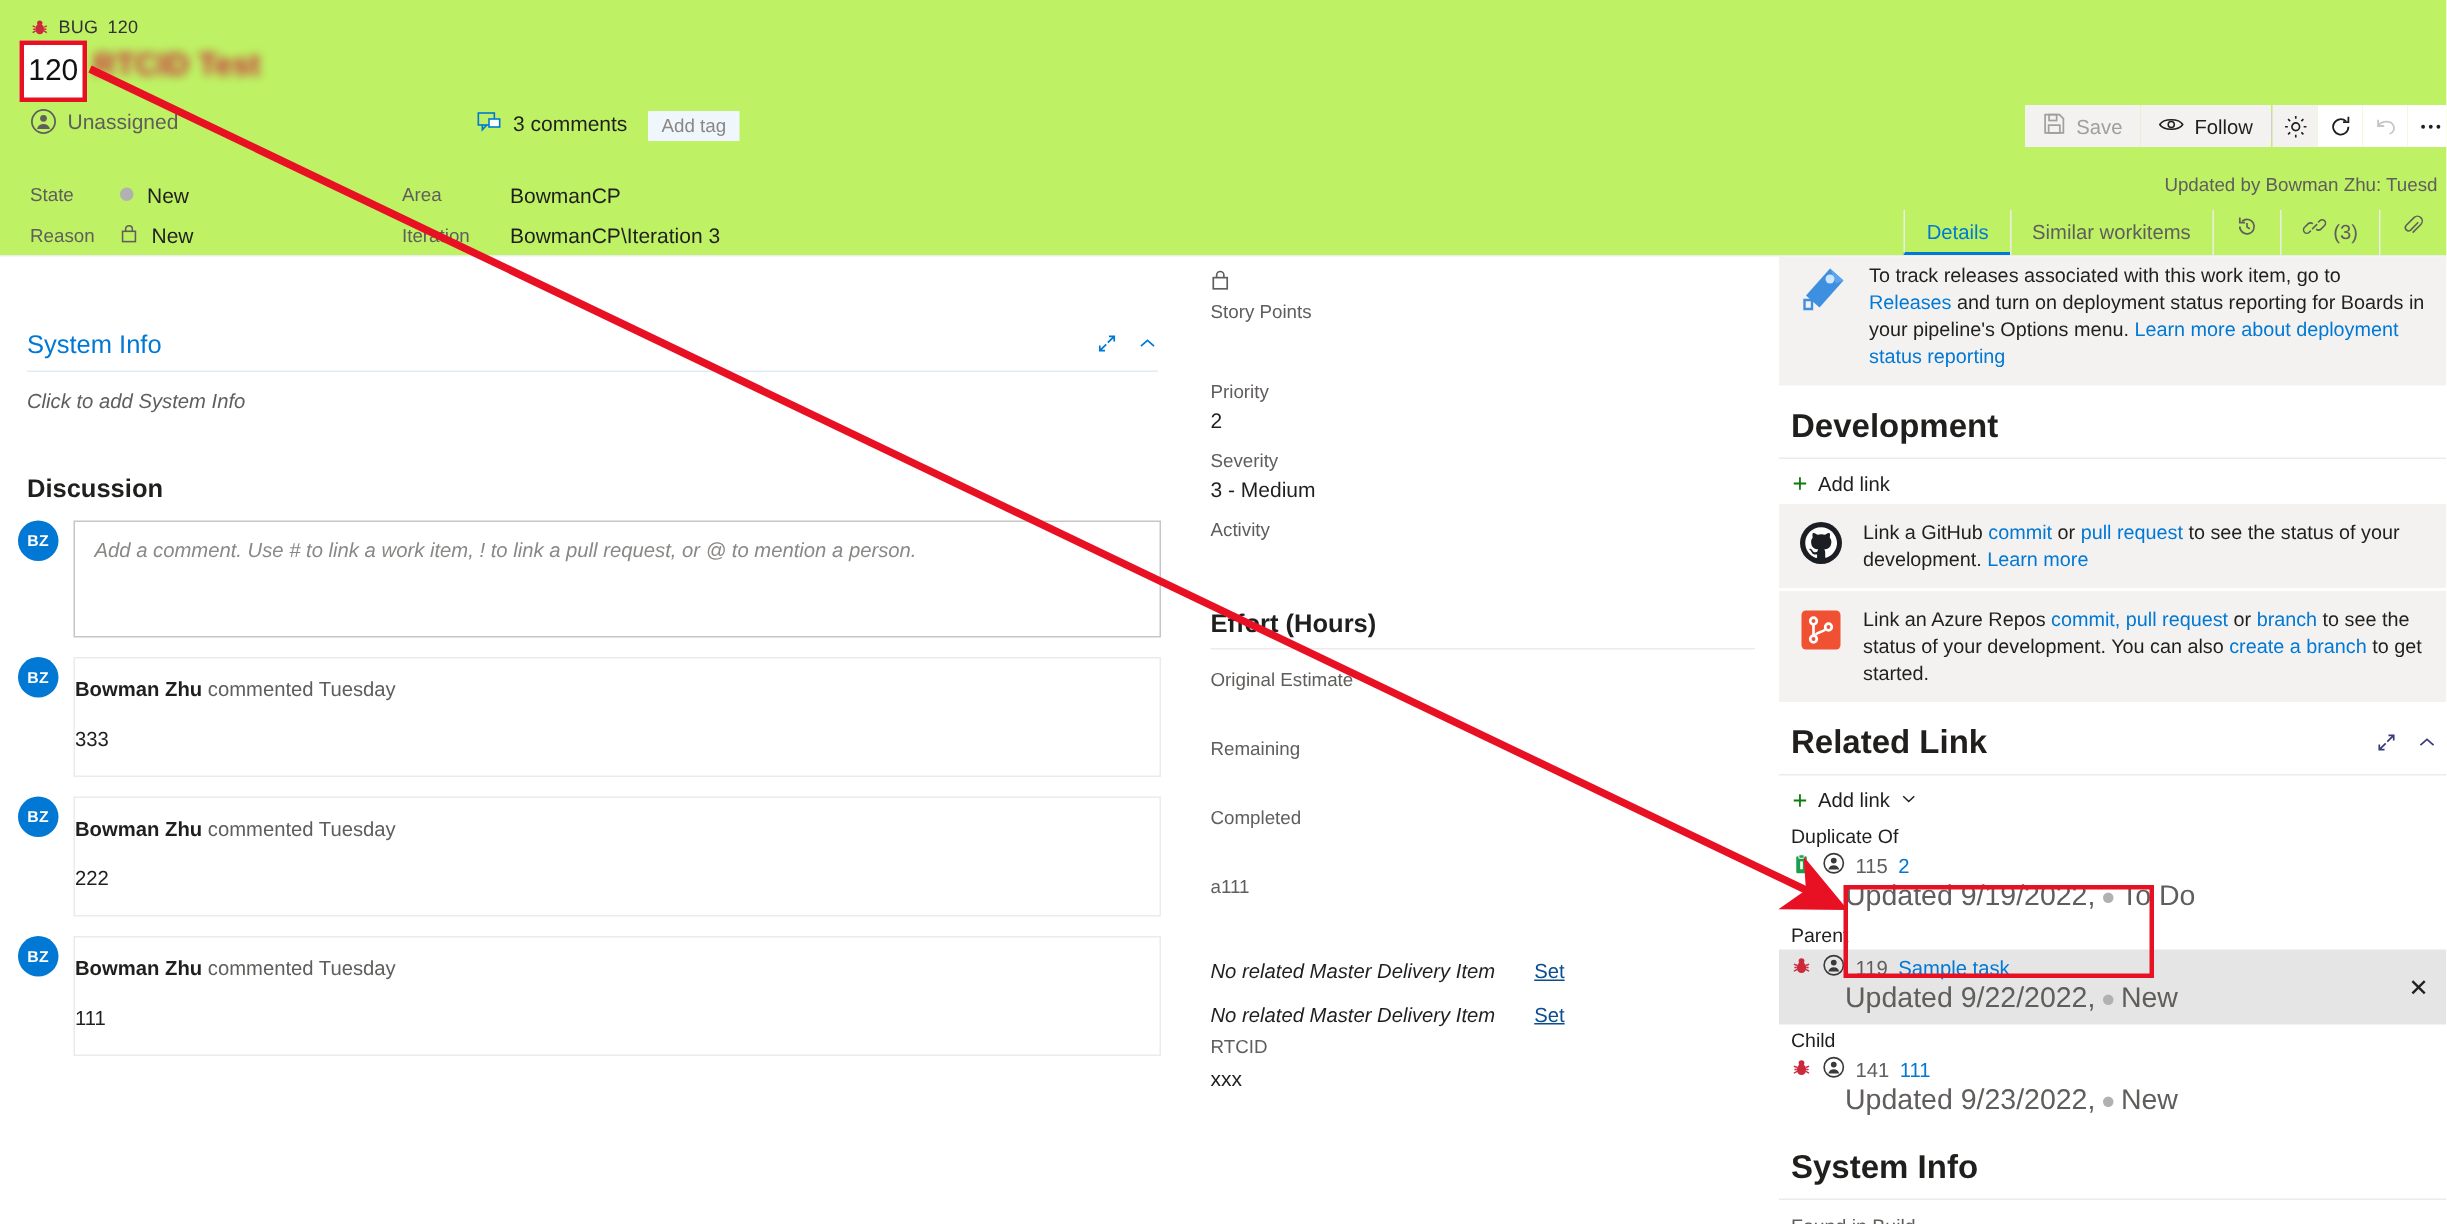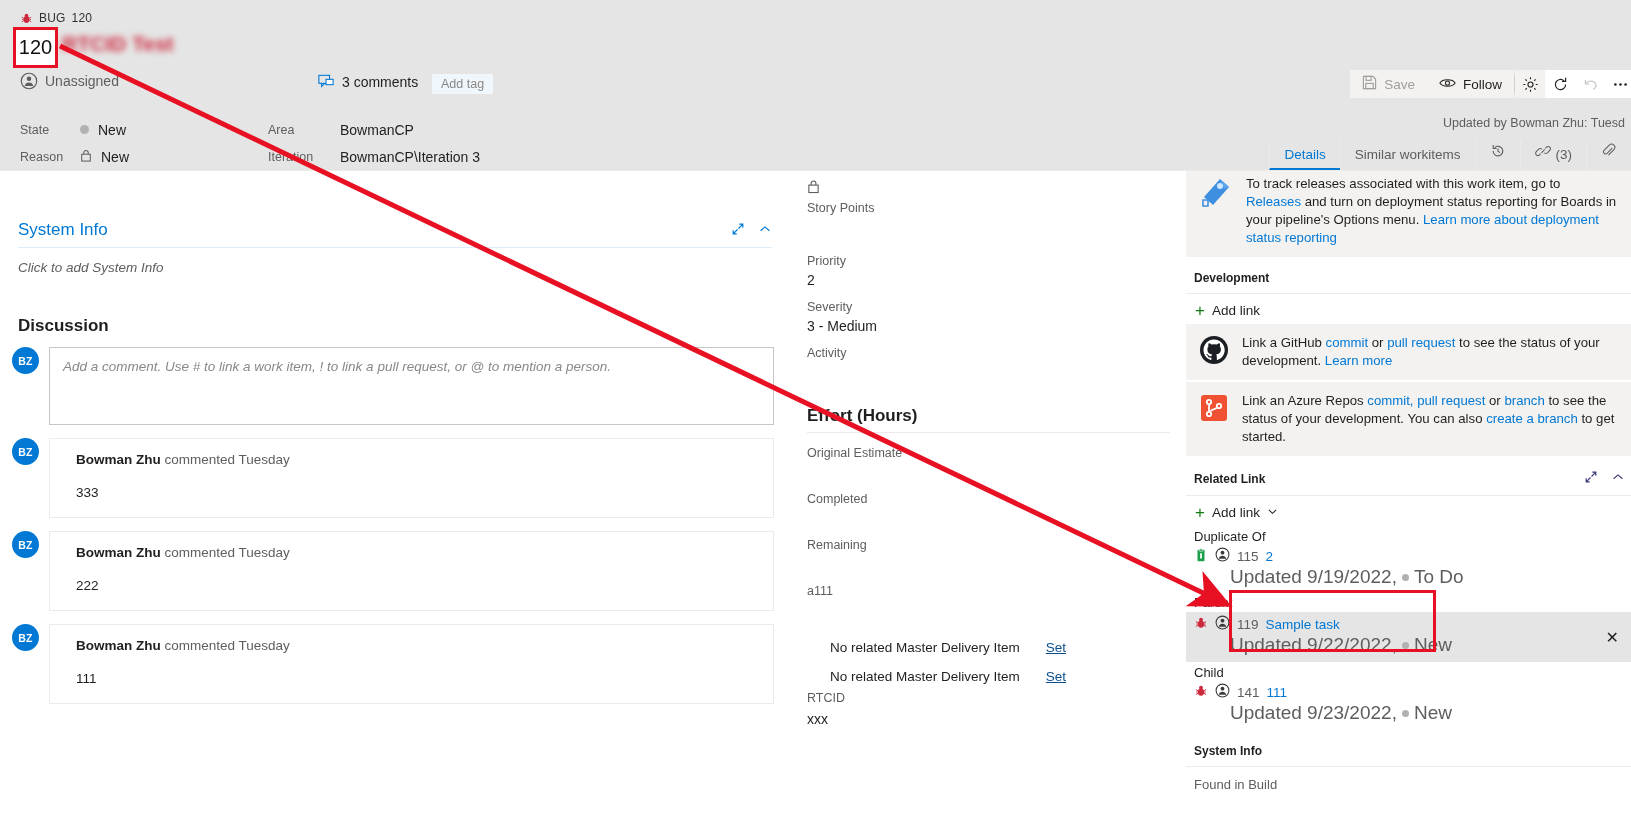--- a/index.html
+++ b/index.html
@@ -15,21 +15,21 @@
   }
   .page { position:relative; width:1631px; height:816px; }
 
   
   .accent-bar {
     position:absolute; left:0; top:0; width:6px; height:170px;
     background:#cc293d;
   }
 
   
-  .header { position:absolute; left:0; top:0; right:0; height:170px; background:#e5e5e5; }
+  .header { position:absolute; left:0; top:0; right:0; height:170px; background:#bef264; }
   .bug-crumb {
     position:absolute; left:20px; top:11px;
     display:flex; align-items:center; gap:6px;
     font-size:12px; color:#323130; letter-spacing:.2px;
   }
   .bug-icon { width:13px; height:13px; display:inline-block; }
   .wi-title {
     position:absolute; left:62px; top:32px;
     font-size:21px; font-weight:600; color:#cc293d;
     filter:blur(3.2px);
@@ -122,48 +122,48 @@
     margin:6px 16px 0 50px; border:1px solid #c8c6c4; background:#fff;
     height:78px; padding:11px 13px; font-style:italic; color:#8a8886; font-size:13.5px;
   }
   .avatar {
     width:27px; height:27px; border-radius:50%; background:#0078d4; color:#fff;
     font-size:10.5px; display:flex; align-items:center; justify-content:center;
     font-weight:600; letter-spacing:.3px; flex:none;
   }
   .comment-row { display:flex; align-items:flex-start; gap:10px; margin:13px 16px 0 12px; }
   .comment-card {
-    flex:1; border:1px solid #edebe9; background:#fff; padding:13px 14px 17px 26px;
+    flex:1; border:1px solid #edebe9; background:#fff; padding:13px 14px 17px 0;
   }
   .c-meta { font-size:13.5px; }
   .c-author { font-weight:700; color:#201f1e; }
   .c-when { color:#605e5c; }
   .c-body { margin-top:18px; font-size:13.5px; color:#201f1e; }
 
   
   .mid-field { padding:0 0 0 16px; }
   .mf-label { color:#605e5c; font-size:12.5px; margin-bottom:4px; }
   .mf-value { color:#201f1e; font-size:14px; min-height:17px; }
   .lock-ico { padding:8px 0 4px 16px; }
   .mid-h { font-size:17px; font-weight:600; color:#201f1e; padding-left:16px; }
   .mid-rule { height:1px; background:#edebe9; margin:6px 16px 0 16px; }
   .mdi-row {
     display:flex; align-items:center; gap:26px;
     padding-left:16px; font-size:13.5px;
   }
-  .mdi-text { color:#201f1e;margin-left:23px; }
+  .mdi-text { font-style:italic; color:#201f1e; }
   .mdi-set { color:#0b4e8e; text-decoration:underline; cursor:pointer; }
 
   
   .callout {
     display:flex; gap:12px; background:#f3f2f1; padding:10px 12px; margin-bottom:2px;
   }
   .callout .txt { font-size:13.2px; line-height:18px; color:#201f1e; }
   .lnk { color:#0078d4; cursor:pointer; }
-  .r-head { font-size:12px; font-weight:600; color:#201f1e; padding:12px 0 8px 8px; display:flex; justify-content:space-between; align-items:center;}
+  .r-head { font-size:22px; font-weight:600; color:#201f1e; padding:12px 0 8px 8px; display:flex; justify-content:space-between; align-items:center;}
   .r-rule { height:1px; background:#edebe9; }
   .addlink {
     display:flex; align-items:center; gap:7px; padding:9px 0 6px 9px;
     font-size:13.5px; color:#201f1e; cursor:pointer;
   }
   .plus { color:#107c10; font-size:17px; line-height:12px; font-weight:500; }
   .rel-group-label { font-size:13px; color:#201f1e; padding:3px 0 2px 8px; }
   .rel-item { padding:1px 0 4px 8px; }
   .rel-line1 { display:flex; align-items:center; gap:7px; font-size:13.5px; }
   .rel-id { color:#605e5c; }
@@ -457,25 +457,25 @@
 
     <div style="height:12px"></div>
     <div class="mid-h">Effort (Hours)</div>
     <div class="mid-rule"></div>
 
     <div class="mid-field" style="margin-top:13px;">
       <div class="mf-label">Original Estimate</div>
       <div class="mf-value" style="height:28px"></div>
     </div>
     <div class="mid-field">
+      <div class="mf-label">Remaining</div>
+      <div class="mf-value" style="height:28px"></div>
+    </div>
+    <div class="mid-field">
       <div class="mf-label">Completed</div>
-      <div class="mf-value" style="height:28px"></div>
-    </div>
-    <div class="mid-field">
-      <div class="mf-label">Remaining</div>
       <div class="mf-value" style="height:28px"></div>
     </div>
     <div class="mid-field">
       <div class="mf-label">a111</div>
       <div class="mf-value" style="height:27px"></div>
     </div>
 
     <div class="mdi-row" style="margin-top:4px;height:29px">
       <span class="mdi-text">No related Master Delivery Item</span>
       <span class="mdi-set">Set</span>

